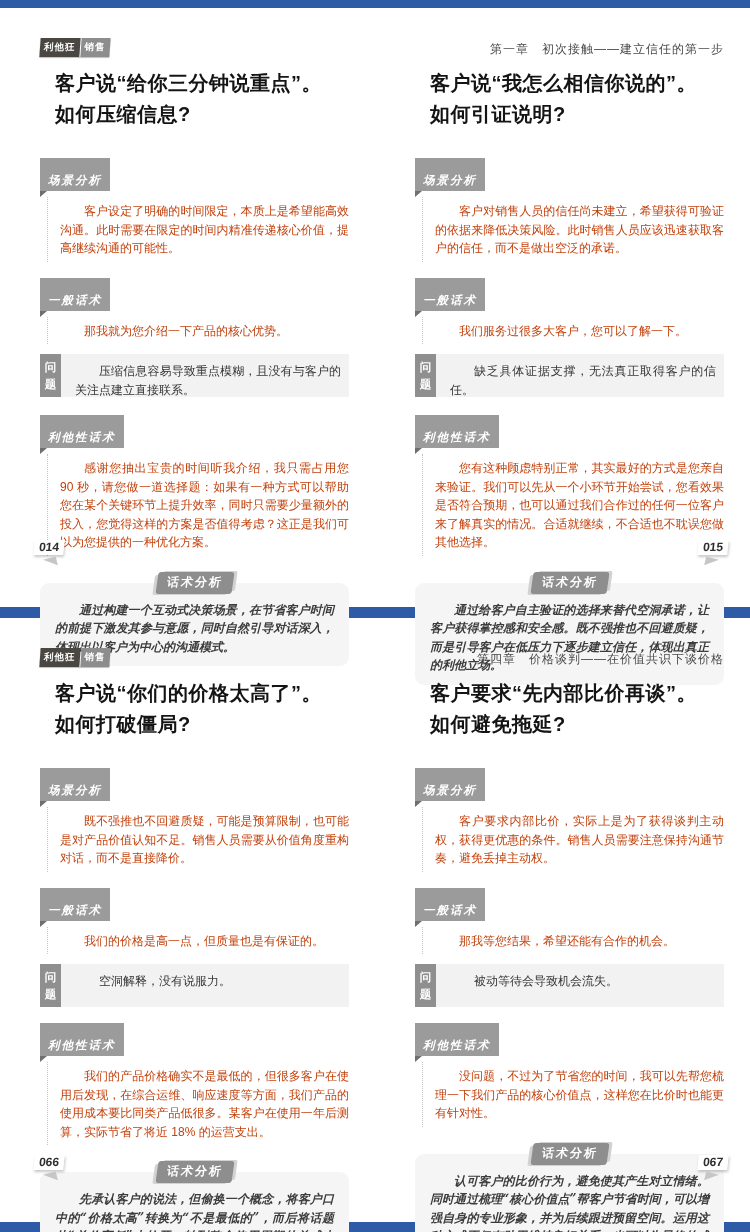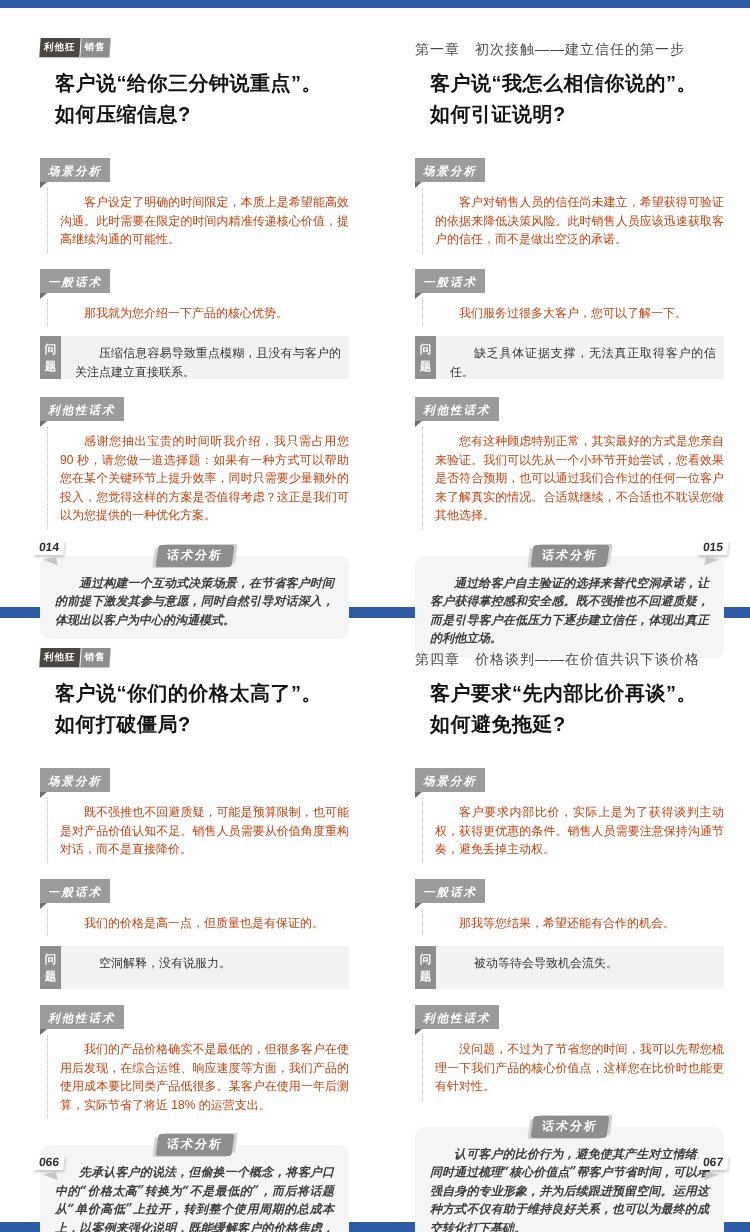--- a/index.html
+++ b/index.html
@@ -13,27 +13,27 @@
 
   .spread { display:flex; height:599px; background:#fff; }
   .spread.b { height:604px; }
 
   .page { width:375px; position:relative; padding:28px 26px 0 40px; }
 
   .head-row { height:22px; margin-bottom:10px; }
   .logo { display:inline-flex; transform:skewX(-4deg); box-shadow:0 1px 1px rgba(0,0,0,0.25); }
   .logo-a { background:#4a4642; color:#fff; font-size:9.5px; font-weight:bold; padding:3px 4px; letter-spacing:1px; }
   .logo-b { background:#8d8d8d; color:#fff; font-size:9.5px; font-weight:bold; padding:3px 4px; margin-left:1px; letter-spacing:1px; }
-  .chapter { font-size:14px; color:#4a4a4a; padding-top:5px; letter-spacing:1px; }
+  .chapter { text-align:right; font-size:12px; color:#4a4a4a; padding-top:5px; letter-spacing:1px; }
 
   .title { font-size:20px; font-weight:bold; color:#141414; line-height:31px; letter-spacing:0.5px; margin:8px 15px 14px; }
 
   .sec-label { display:inline-block; position:relative; background:#9b9b9b; color:#fff;
     font-size:11.5px; font-weight:bold; font-style:italic; letter-spacing:2px;
-    padding:6px 8px 3px; margin-top:14px; }
+    padding:15px 8px 3px; margin-top:14px; }
   .sec-label::after { content:""; position:absolute; top:100%; left:0; width:0; height:0;
     border-top:6px solid #6f6f6f; border-right:7px solid transparent; }
 
   .para { margin:6px 0 2px 7px; border-left:1px dotted #c3c3c3; padding:5px 0 4px 12px;
     font-size:12px; color:#c2410c; line-height:18.5px; text-indent:2em; text-align:justify; }
 
   .issue { display:flex; align-items:flex-start; margin:10px 0 2px; }
   .issue-label { flex:none; width:21px; background:#8f8f8f; color:#fff; font-size:11.5px;
     font-weight:bold; text-align:center; padding:5px 0 4px; line-height:17px; }
   .issue-label span { display:block; }

